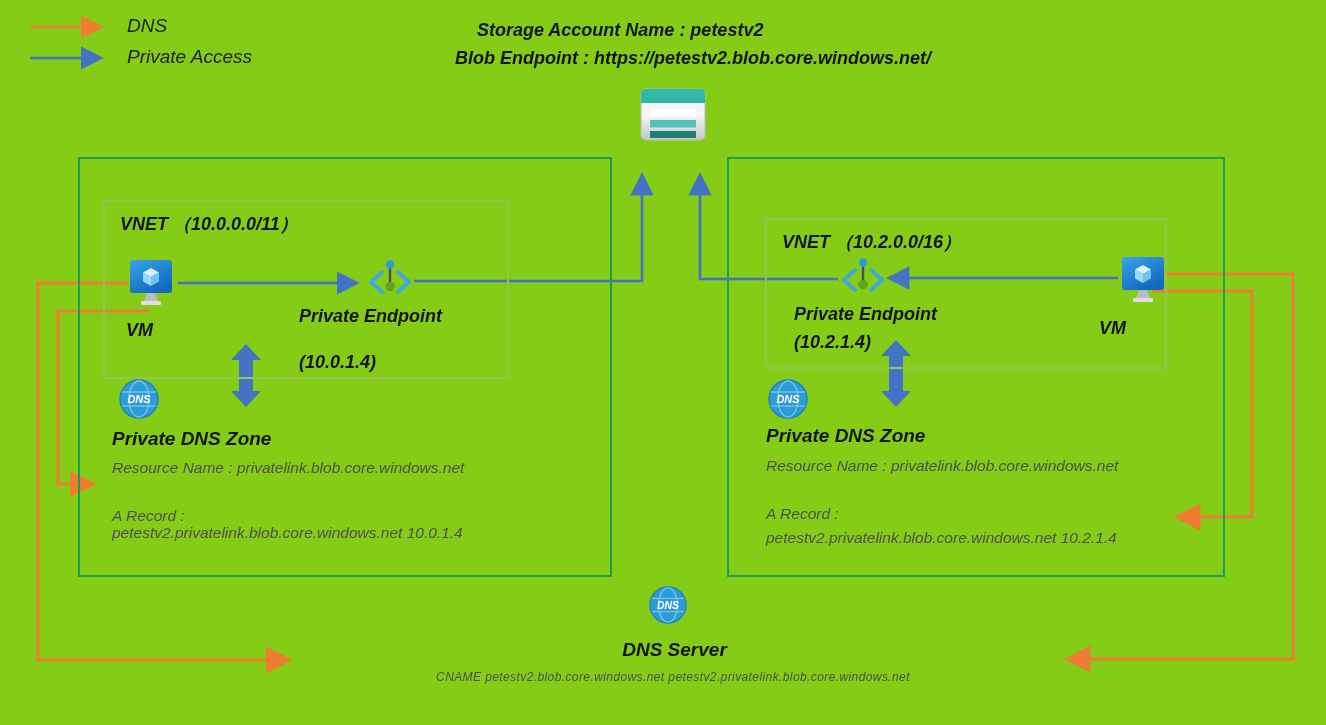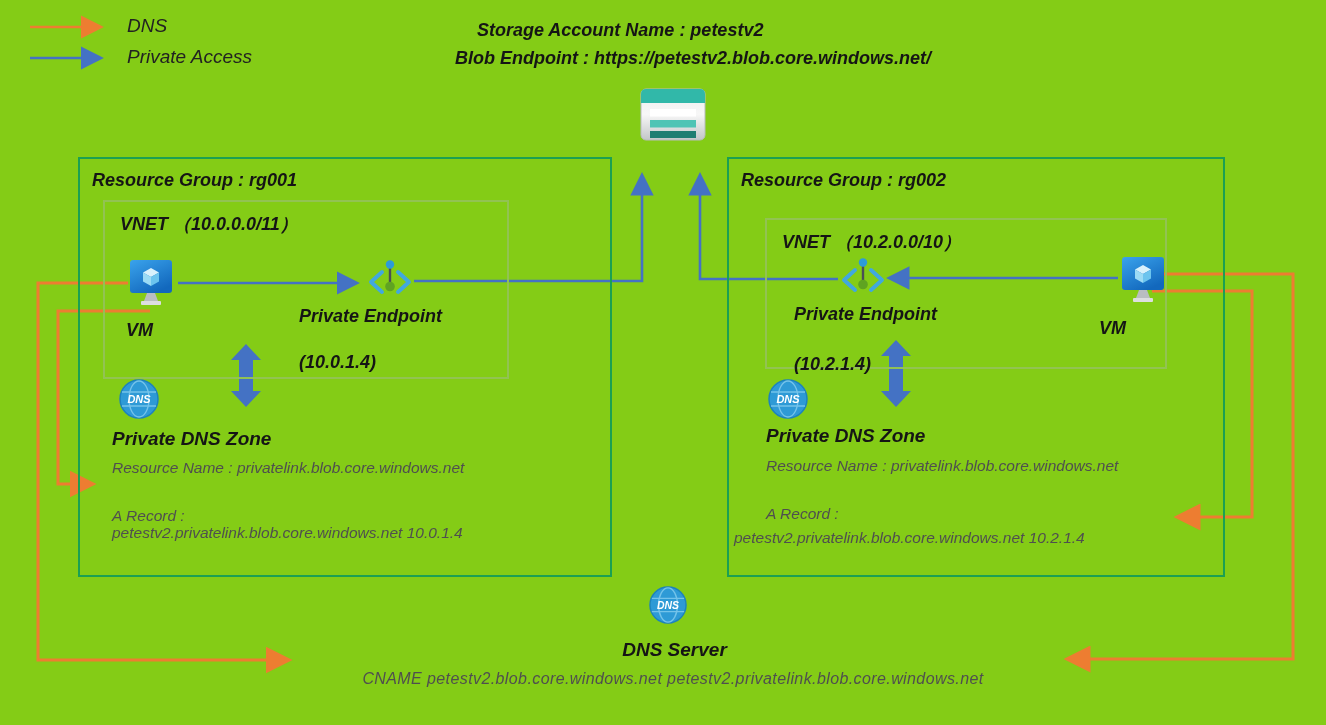--- a/index.html
+++ b/index.html
@@ -67,21 +67,20 @@
       </defs>
       <rect x="1" y="1" width="64" height="51" rx="5" fill="url(#stgBody)" stroke="#b9bcbe" stroke-width="1"></rect>
       <path d="M1,15 L1,6 Q1,1 6,1 L60,1 Q65,1 65,6 L65,15 Z" fill="#31B8A9"></path>
       <rect x="10" y="21" width="46" height="7.5" fill="#ffffff"></rect>
       <rect x="10" y="32" width="46" height="7.5" fill="#4FC4B5"></rect>
       <rect x="10" y="43" width="46" height="7" fill="#1F7E72"></rect>
     </svg>
   </div>
 
   <div class="rg-box" style="left:78px;top:157px;width:530px;height:416px;"></div>
-  <div class="abs h" style="left:92px;top:170px;">Resource Group : rg001</div>
 
   <div class="vnet-box" style="left:103px;top:200px;width:402px;height:175px;"></div>
   <div class="abs h" style="left:120px;top:212px;">VNET （10.0.0.0/11）</div>
 
   <div class="abs" style="left:129px;top:259px;">
     <svg width="44" height="50" viewBox="0 0 44 50">
       <defs>
         <linearGradient id="vmBlueL" x1="0" y1="0" x2="0.6" y2="1">
           <stop offset="0" stop-color="#3aa3ec"></stop>
             <stop offset="1" stop-color="#1268bd"></stop>
@@ -117,36 +116,35 @@
       <line x1="3" y1="27" x2="37" y2="27" stroke="#74c3ea" stroke-width="1.3"></line>
       <text x="20" y="24" font-size="11" font-weight="bold" fill="#ffffff" text-anchor="middle" font-family="Liberation Sans, sans-serif">DNS</text>
     </svg>
   </div>
   <div class="abs h-big" style="left:112px;top:428px;">Private DNS Zone</div>
   <div class="abs light" style="left:112px;top:459px;">Resource Name : privatelink.blob.core.windows.net</div>
   <div class="abs light" style="left:112px;top:507px;">A Record :</div>
   <div class="abs light" style="left:112px;top:524px;">petestv2.privatelink.blob.core.windows.net 10.0.1.4</div>
 
   <div class="rg-box" style="left:727px;top:157px;width:494px;height:416px;"></div>
-  <div class="abs h" style="left:741px;top:170px;">Resource Group : rg002</div>
 
   <div class="vnet-box" style="left:765px;top:218px;width:398px;height:147px;"></div>
-  <div class="abs h" style="left:782px;top:230px;">VNET （10.2.0.0/10）</div>
+  <div class="abs h" style="left:782px;top:230px;">VNET （10.2.0.0/16）</div>
 
   <div class="abs" style="left:840px;top:256px;">
     <svg width="46" height="46" viewBox="0 0 46 46">
       <polyline points="15,14 4,24 15,34" fill="none" stroke="#41A8DE" stroke-width="4" stroke-linecap="round" stroke-linejoin="round"></polyline>
       <polyline points="31,14 42,24 31,34" fill="none" stroke="#41A8DE" stroke-width="4" stroke-linecap="round" stroke-linejoin="round"></polyline>
       <line x1="23" y1="7" x2="23" y2="28" stroke="#4a4f57" stroke-width="2.4"></line>
       <circle cx="23" cy="6.5" r="4.2" fill="#2C9BD9"></circle>
       <circle cx="23" cy="28.5" r="4.8" fill="#5FA321"></circle>
     </svg>
   </div>
   <div class="abs h" style="left:794px;top:304px;">Private Endpoint</div>
-  <div class="abs h" style="left:794px;top:332px;margin-top:22px;">(10.2.1.4)</div>
+  <div class="abs h" style="left:794px;top:332px;">(10.2.1.4)</div>
 
   <div class="abs" style="left:1121px;top:256px;">
     <svg width="44" height="50" viewBox="0 0 44 50">
       <defs>
         <linearGradient id="vmBlueR" x1="0" y1="0" x2="0.6" y2="1">
           <stop offset="0" stop-color="#3aa3ec"></stop>
             <stop offset="1" stop-color="#1268bd"></stop>
         </linearGradient>
       </defs>
       <rect x="1" y="1" width="42" height="33" rx="3" fill="url(#vmBlueR)"></rect>
@@ -164,27 +162,27 @@
       <circle cx="20" cy="20" r="19" fill="#2E9AD6" stroke="#1d82bd" stroke-width="1.5"></circle>
       <ellipse cx="20" cy="20" rx="10" ry="18" fill="none" stroke="#74c3ea" stroke-width="1.4"></ellipse>
       <line x1="3" y1="13" x2="37" y2="13" stroke="#74c3ea" stroke-width="1.3"></line>
       <line x1="3" y1="27" x2="37" y2="27" stroke="#74c3ea" stroke-width="1.3"></line>
       <text x="20" y="24" font-size="11" font-weight="bold" fill="#ffffff" text-anchor="middle" font-family="Liberation Sans, sans-serif">DNS</text>
     </svg>
   </div>
   <div class="abs h-big" style="left:766px;top:425px;">Private DNS Zone</div>
   <div class="abs light" style="left:766px;top:457px;">Resource Name : privatelink.blob.core.windows.net</div>
   <div class="abs light" style="left:766px;top:505px;">A Record :</div>
-  <div class="abs light" style="left:734px;top:529px;">petestv2.privatelink.blob.core.windows.net 10.2.1.4</div>
+  <div class="abs light" style="left:766px;top:529px;">petestv2.privatelink.blob.core.windows.net 10.2.1.4</div>
 
   <div class="abs" style="left:649px;top:586px;">
     <svg width="38" height="38" viewBox="0 0 40 40">
       <circle cx="20" cy="20" r="19" fill="#2E9AD6" stroke="#1d82bd" stroke-width="1.5"></circle>
       <ellipse cx="20" cy="20" rx="10" ry="18" fill="none" stroke="#74c3ea" stroke-width="1.4"></ellipse>
       <line x1="3" y1="13" x2="37" y2="13" stroke="#74c3ea" stroke-width="1.3"></line>
       <line x1="3" y1="27" x2="37" y2="27" stroke="#74c3ea" stroke-width="1.3"></line>
       <text x="20" y="24" font-size="11" font-weight="bold" fill="#ffffff" text-anchor="middle" font-family="Liberation Sans, sans-serif">DNS</text>
     </svg>
   </div>
   <div class="abs h-big center" style="left:592px;top:639px;width:165px;">DNS Server</div>
-  <div class="abs light center" style="left:303px;top:670px;width:740px;font-size:16px;letter-spacing:0.4px;">CNAME petestv2.blob.core.windows.net petestv2.privatelink.blob.core.windows.net</div>
+  <div class="abs light center" style="left:303px;top:670px;width:740px;font-size:12px;letter-spacing:0.4px;">CNAME petestv2.blob.core.windows.net petestv2.privatelink.blob.core.windows.net</div>
 
 </div>
 
 </body></html>

